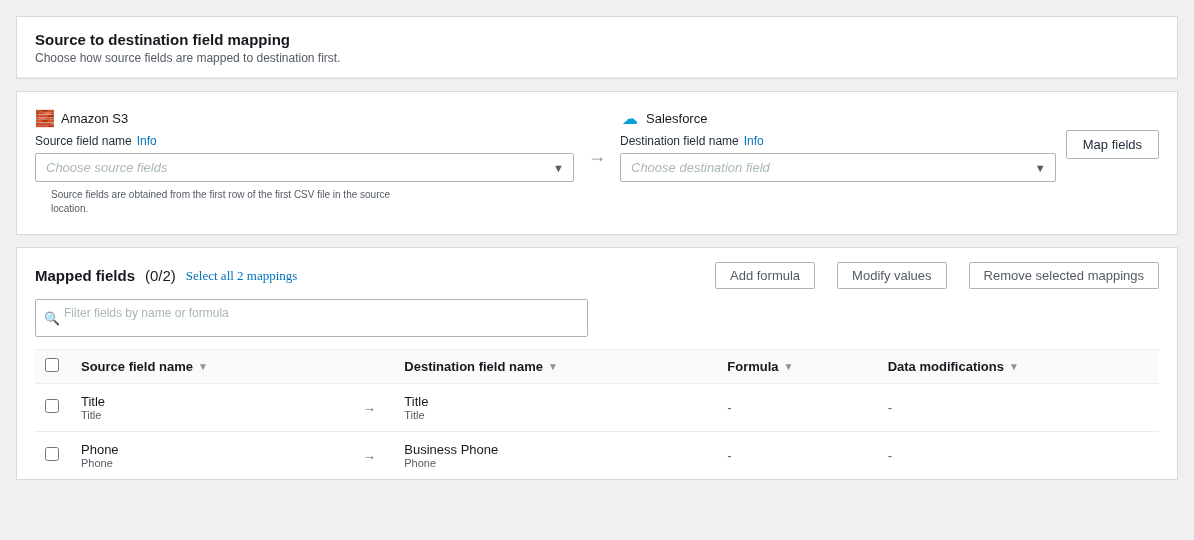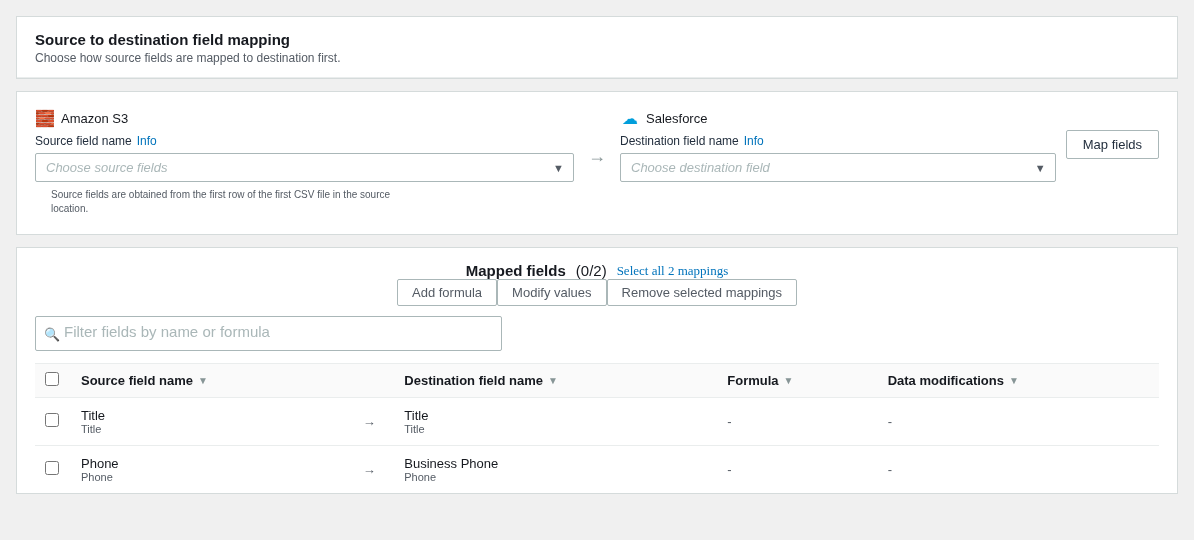--- a/index.html
+++ b/index.html
@@ -137,21 +137,20 @@
 
     
     .mapped-section {
       padding: 14px 18px 0;
     }
     .mapped-header-row {
       display: flex;
       align-items: center;
       justify-content: space-between;
       margin-bottom: 10px;
-      flex-direction: column;
     }
     .mapped-title-group {
       display: flex;
       align-items: center;
       gap: 10px;
     }
     .mapped-title {
       font-size: 15px;
       font-weight: 700;
       color: #16191f;
@@ -163,21 +162,21 @@
     }
     .select-all-link {
       color: #0073bb;
       text-decoration: none;
       font-size: 13px;
       cursor: pointer;
       font-family: Liberation Serif, serif;
     }
     .action-buttons {
       display: flex;
-      gap: 0;
+      gap: 22px;
     }
     .action-btn {
       padding: 5px 14px;
       background: #fff;
       border: 1px solid #aab7b8;
       border-radius: 2px;
       font-size: 13px;
       color: #545b64;
       cursor: pointer;
     }
@@ -190,25 +189,25 @@
     }
     .search-icon-span {
       position: absolute;
       left: 9px;
       top: 50%;
       transform: translateY(-50%);
       color: #879596;
       font-size: 13px;
     }
     .search-input {
-      width: 467px;
-      padding: 6px 10px 10px 28px;
+      width: 553px;
+      padding: 6px 10px 16px 28px;
       border: 1px solid #aab7b8;
       border-radius: 2px;
-      font-size: 15px;
+      font-size: 12px;
       color: #232f3e;
     }
     .search-input::placeholder { color: #aab7b8; }
 
     
     .mapped-table {
       width: 100%;
       border-collapse: collapse;
     }
     .mapped-table thead tr {

